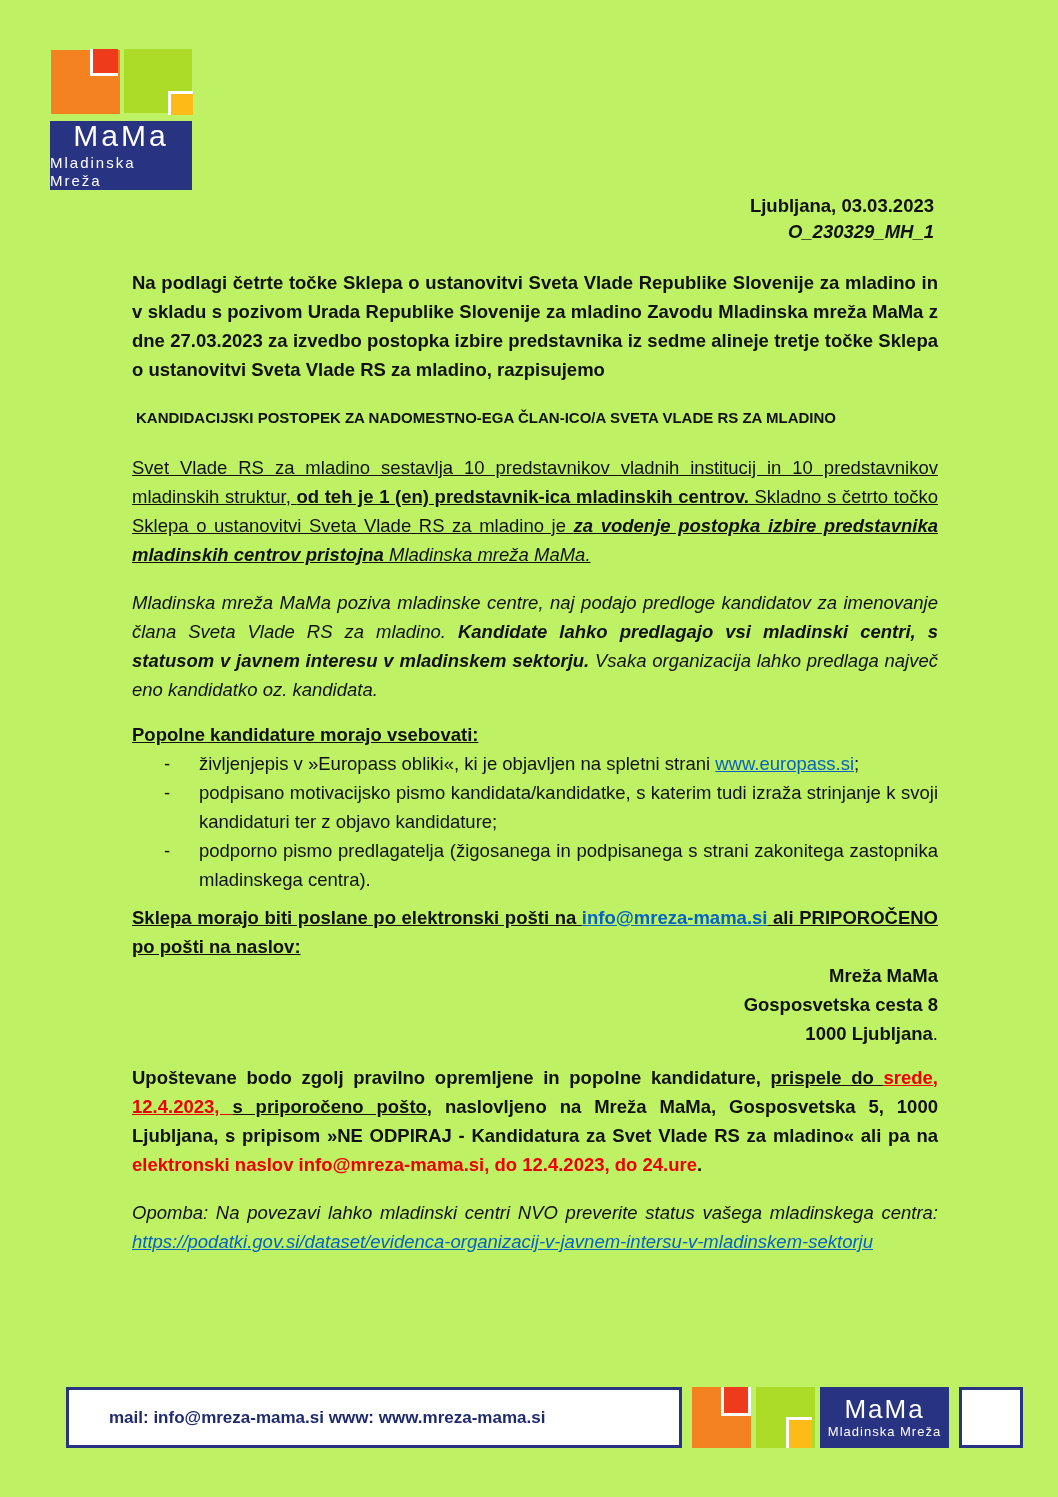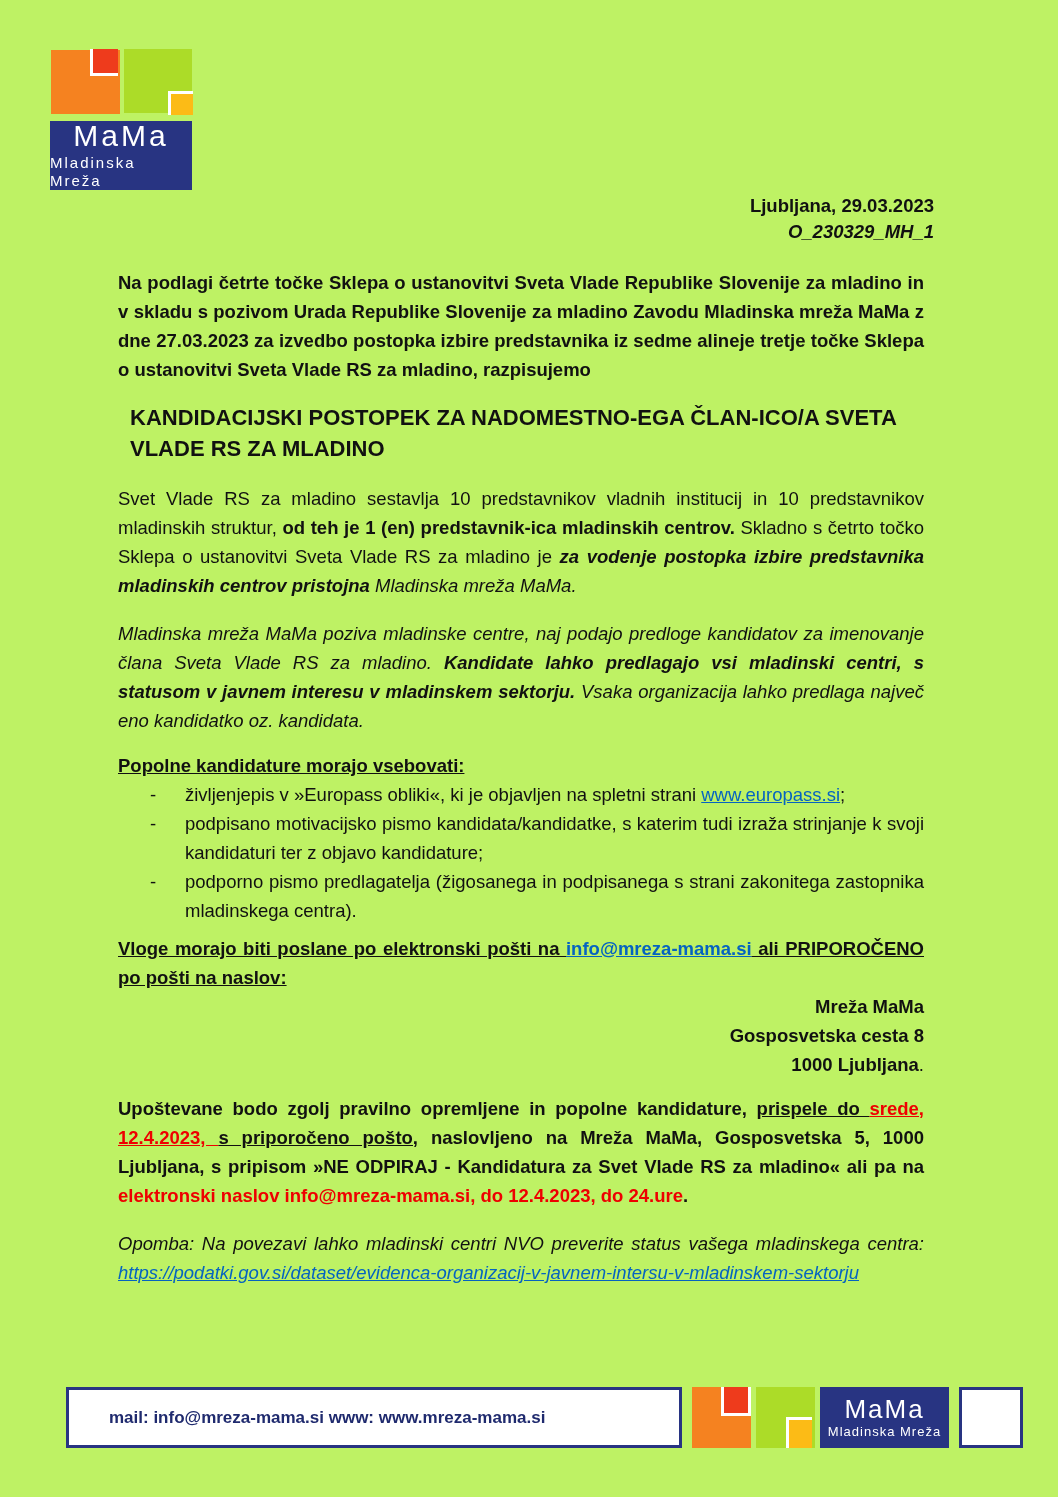--- a/index.html
+++ b/index.html
@@ -23,32 +23,32 @@
   .lg-yellow{left:121px;top:46px;width:22px;height:21px;background:#FCBB16;}
   .lg-navy{left:0;top:73px;width:142px;height:69px;background:#283482;
     display:flex;flex-direction:column;align-items:center;justify-content:center;color:#fff;}
   .lg-navy .t1{font-size:30px;letter-spacing:3px;line-height:30px;}
   .lg-navy .t2{font-size:15px;letter-spacing:2px;line-height:18px;margin-top:3px;}
   
   .dates{position:absolute;left:128px;top:193px;width:806px;text-align:right;
     font-size:18.5px;line-height:26px;font-weight:bold;}
   .dates .ref{font-style:italic;}
   
-  .content{position:absolute;left:118px;top:268px;width:806px;
+  .content{position:absolute;left:132px;top:268px;width:806px;
     font-size:18.5px;line-height:29px;}
   .content p{margin:0;text-align:justify;}
   .b{font-weight:bold;}
   .i{font-style:italic;}
   .bi{font-weight:bold;font-style:italic;}
   .u{text-decoration:underline;}
   .red{color:#EE0000;}
   .link{color:#0563C1;text-decoration:underline;}
   .p-intro{font-weight:bold;margin-bottom:18px !important;}
-  .doc-title{margin:0 0 20px 12px;font-size:22px;line-height:31px;font-weight:bold;text-align:left;}
-  .p-comp{margin-bottom:19px !important;}
+  .doc-title{margin:0 0 20px 4px;font-size:15px;line-height:31px;font-weight:bold;text-align:left;}
+  .p-comp{margin-bottom:19px !important;text-decoration:underline;}
   .p-invite{margin-bottom:16px !important;font-style:italic;}
   .req-heading{font-weight:bold;text-decoration:underline;text-align:left;}
   ul.req-list{list-style:none;margin:0 0 9px 0;padding:0;}
   ul.req-list li{display:flex;padding-left:32px;}
   ul.req-list .dash{width:35px;flex:0 0 35px;}
   ul.req-list .li-text{flex:1;text-align:justify;}
   .p-submission{margin-bottom:15px !important;font-weight:bold;}
   .p-submission .addr{display:block;text-align:right;}
   .p-subject{margin-bottom:15px !important;font-weight:normal;}
   .p-deadline{font-weight:bold;margin-bottom:19px !important;}
@@ -85,21 +85,21 @@
     <div class="sq lg-green"></div>
     <div class="sq lg-yellow-back"></div>
     <div class="sq lg-yellow"></div>
     <div class="sq lg-navy">
       <div class="t1">MaMa</div>
       <div class="t2">Mladinska Mreža</div>
     </div>
   </div>
 
   <div class="dates">
-    <div>Ljubljana, 29.03.2023</div>
+    <div>Ljubljana, 03.03.2023</div>
     <div class="ref">O_230329_MH_1</div>
   </div>
 
   <div class="content">
 
     <p class="p-intro">Na podlagi četrte točke Sklepa o ustanovitvi Sveta Vlade Republike Slovenije za mladino in v skladu s pozivom Urada Republike Slovenije za mladino Zavodu Mladinska mreža MaMa z dne 27.03.2023 za izvedbo postopka izbire predstavnika iz sedme alineje tretje točke Sklepa o ustanovitvi Sveta Vlade RS za mladino, razpisujemo</p>
 
     <h1 class="doc-title">KANDIDACIJSKI POSTOPEK ZA NADOMESTNO-EGA ČLAN-ICO/A SVETA VLADE RS ZA MLADINO</h1>
 
     <p class="p-comp"><span>Svet Vlade RS za mladino sestavlja 10 predstavnikov vladnih institucij in 10 predstavnikov mladinskih struktur, </span><span class="b">od teh je 1 (en) predstavnik-ica mladinskih centrov.</span><span> Skladno s četrto točko Sklepa o ustanovitvi Sveta Vlade RS za mladino je </span><span class="bi">za vodenje postopka izbire predstavnika mladinskih centrov pristojna </span><span class="i">Mladinska mreža MaMa.</span></p>
@@ -115,21 +115,21 @@
       <li>
           <span class="dash">-</span>
           <span class="li-text">podpisano motivacijsko pismo kandidata/kandidatke, s katerim tudi izraža strinjanje k svoji kandidaturi ter z objavo kandidature;</span>
         </li>
       <li>
           <span class="dash">-</span>
           <span class="li-text">podporno pismo predlagatelja (žigosanega in podpisanega s strani zakonitega zastopnika mladinskega centra).</span>
         </li>
     </ul>
 
-    <p class="p-submission"><span class="u">Vloge morajo biti poslane po elektronski pošti na </span><a class="link b" href="#">info@mreza-mama.si</a><span class="u"> ali PRIPOROČENO po pošti na naslov:</span><span class="addr">Mreža MaMa</span><span class="addr">Gosposvetska cesta 8</span><span class="addr"><span>1000 Ljubljana</span><span style="font-weight:normal">.</span></span></p>
+    <p class="p-submission"><span class="u">Sklepa morajo biti poslane po elektronski pošti na </span><a class="link b" href="#">info@mreza-mama.si</a><span class="u"> ali PRIPOROČENO po pošti na naslov:</span><span class="addr">Mreža MaMa</span><span class="addr">Gosposvetska cesta 8</span><span class="addr"><span>1000 Ljubljana</span><span style="font-weight:normal">.</span></span></p>
 
 
     <p class="p-deadline"><span>Upoštevane bodo zgolj pravilno opremljene in popolne kandidature, </span><span class="u">prispele do </span><span class="u red">srede, 12.4.2023, </span><span class="u">s priporočeno pošto,</span><span> naslovljeno na Mreža MaMa, Gosposvetska 5, 1000 Ljubljana, s pripisom »NE ODPIRAJ - Kandidatura za Svet Vlade RS za mladino« ali pa na </span><span class="red">elektronski naslov info@mreza-mama.si, do 12.4.2023, do 24.ure</span><span>.</span></p>
 
     <p class="p-note"><span>Opomba: Na povezavi lahko mladinski centri NVO preverite status vašega mladinskega centra: </span><a class="link" href="#">https://podatki.gov.si/dataset/evidenca-organizacij-v-javnem-intersu-v-mladinskem-sektorju</a></p>
 
   </div>
 
   <div class="footer">
     <div class="mailbox">

